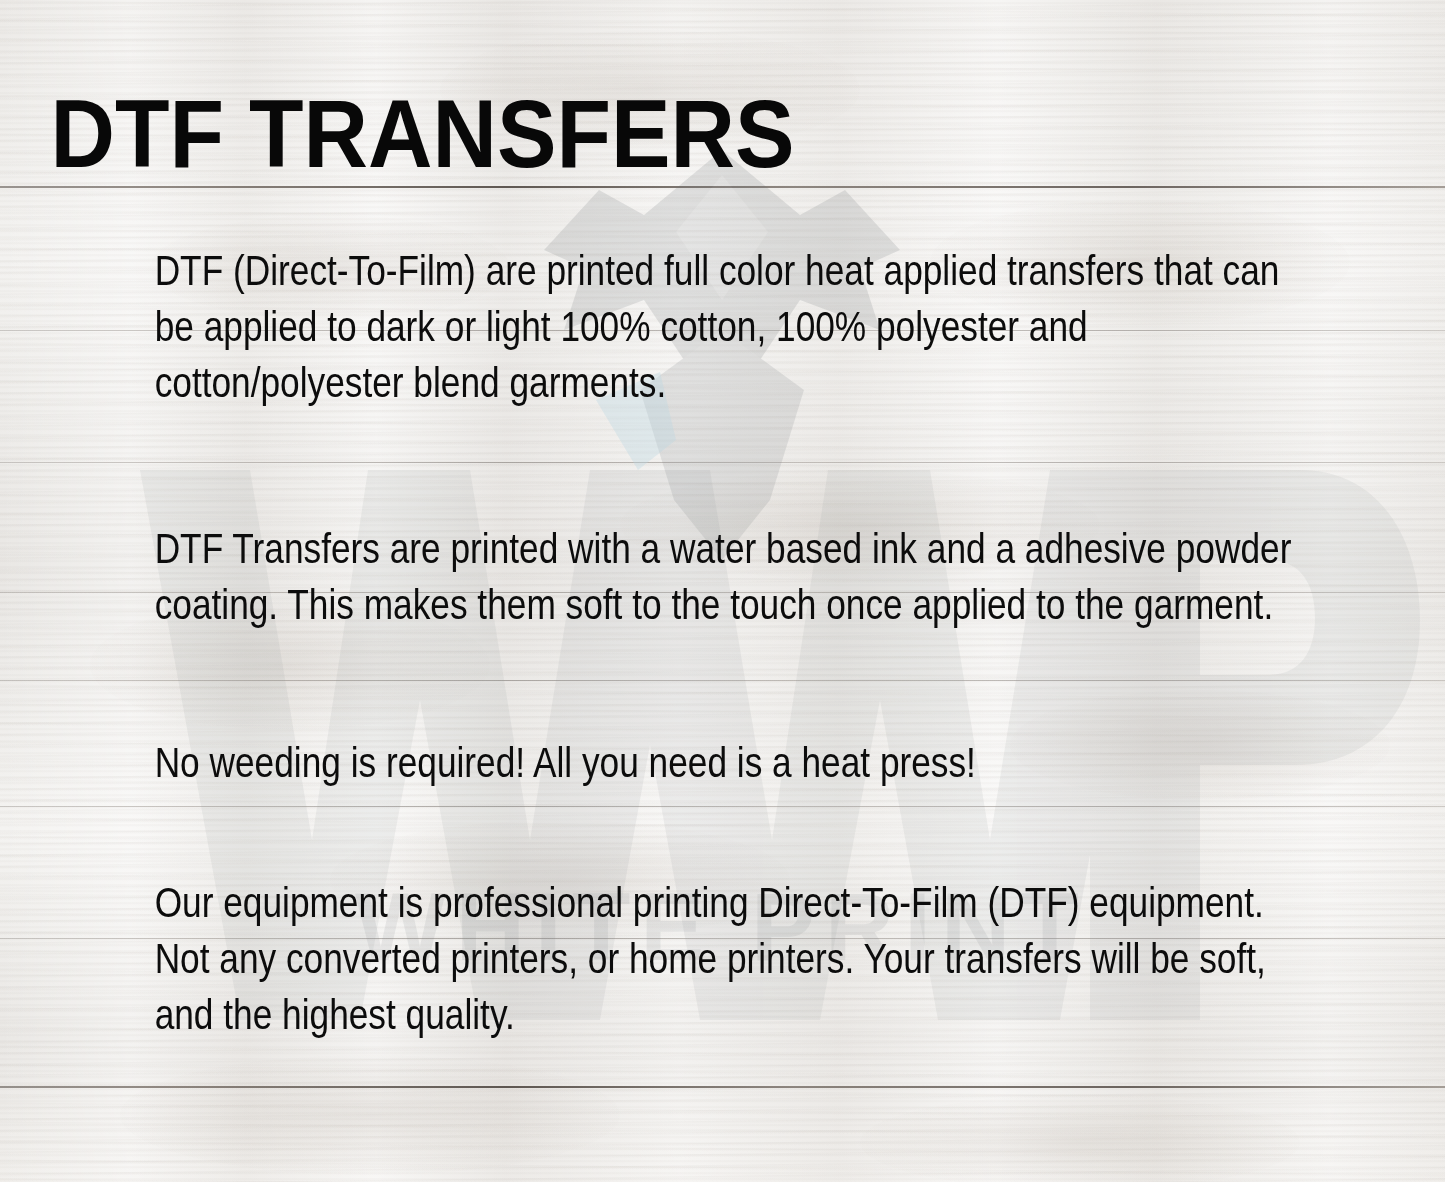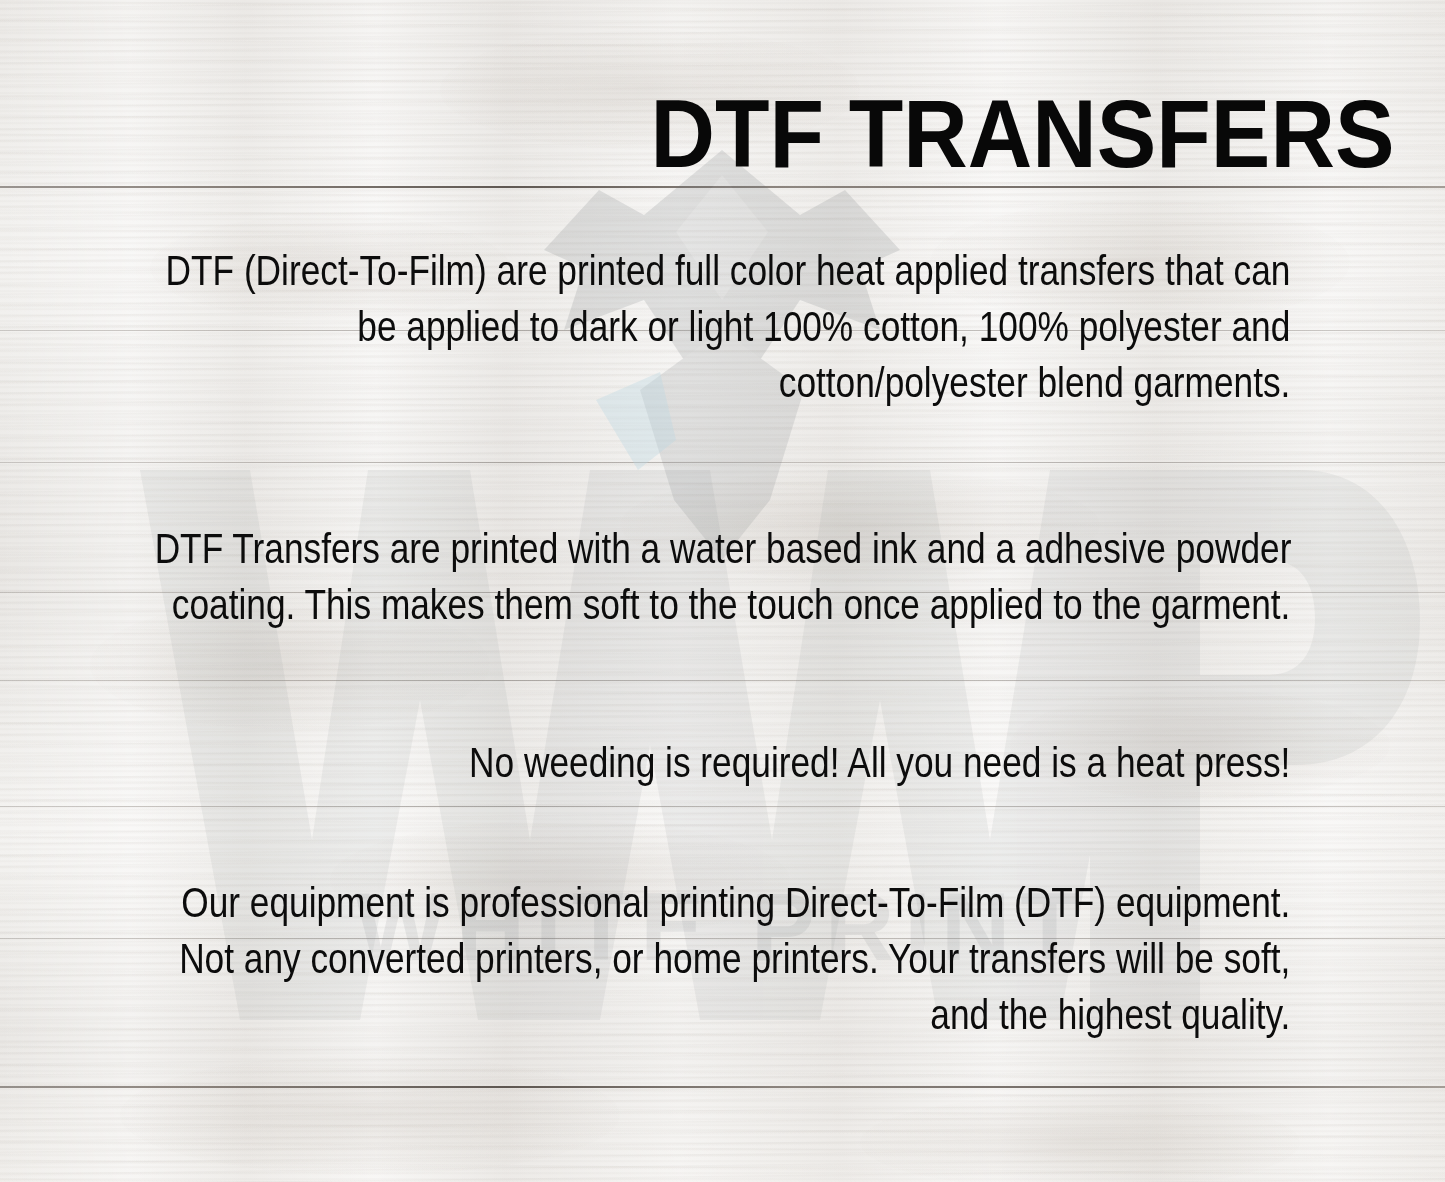--- a/index.html
+++ b/index.html
@@ -109,21 +109,21 @@
     position: absolute;
     inset: 0;
     pointer-events: none;
   }
   .wm-svg { position: absolute; inset: 0; width: 100%; height: 100%; }
 
   
   .content {
     position: absolute;
     inset: 0;
-    text-align: right;
+    text-align: left;
     color: #0b0b0b;
     padding-left: 17px;
   }
 
   .title {
     position: absolute;
     left: 0;
     right: 0;
     top: 86px;
     font-family: "Liberation Sans Narrow", "Liberation Sans", sans-serif;

